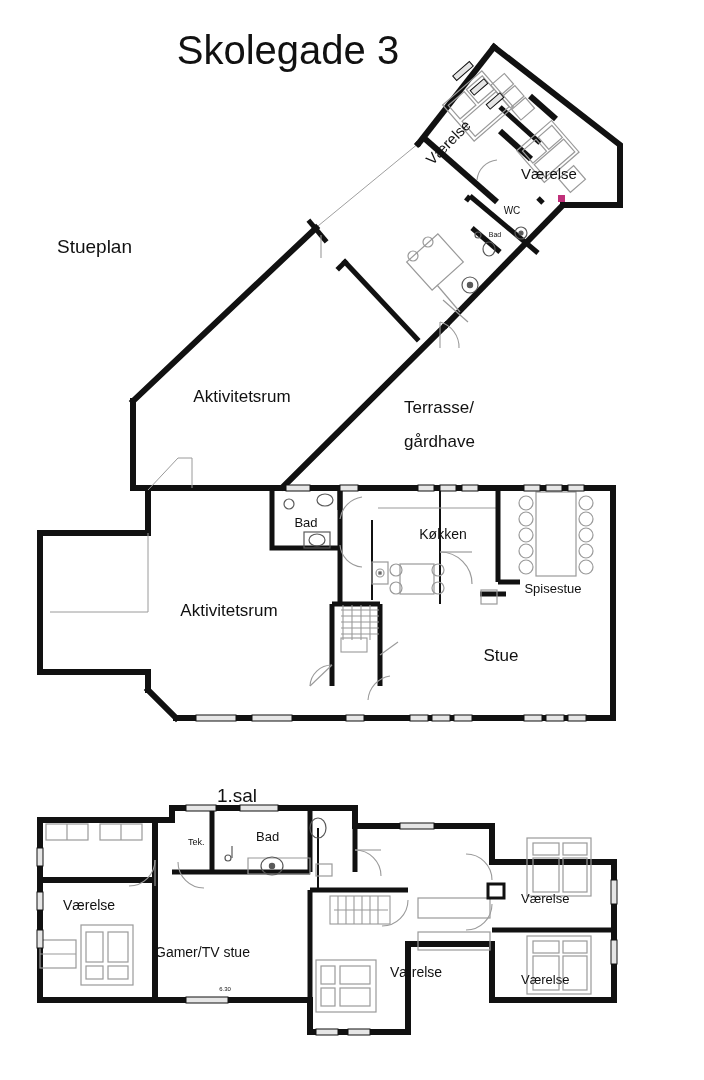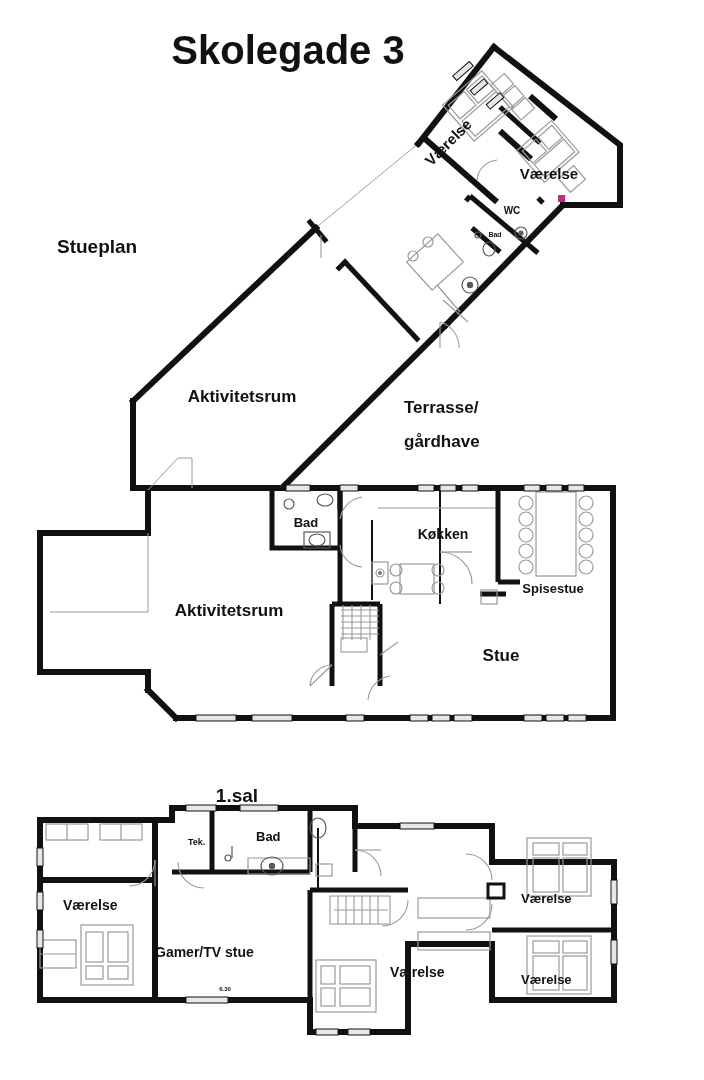--- a/index.html
+++ b/index.html
@@ -1,18 +1,18 @@
 <!DOCTYPE html>
 <html><head>
 <meta charset="utf-8">
 <style>
   html,body{margin:0;padding:0;background:#ffffff;}
   body{width:704px;height:1080px;overflow:hidden;
        font-family:"Liberation Sans","DejaVu Sans",sans-serif;color:#111;}
-  #stage{position:relative;width:704px;height:896px;background:#fff;font-weight:bold;}
+  #stage{position:relative;width:704px;height:896px;background:#fff;}
   svg#plan{position:absolute;left:0;top:0;width:704px;height:1080px;display:block;}
   text{font-family:"Liberation Sans","DejaVu Sans",sans-serif;fill:#111;}
 </style>
 </head>
 <body>
 
 <div id="stage">
 
   <svg id="plan" viewBox="0 0 704 1080">
 

